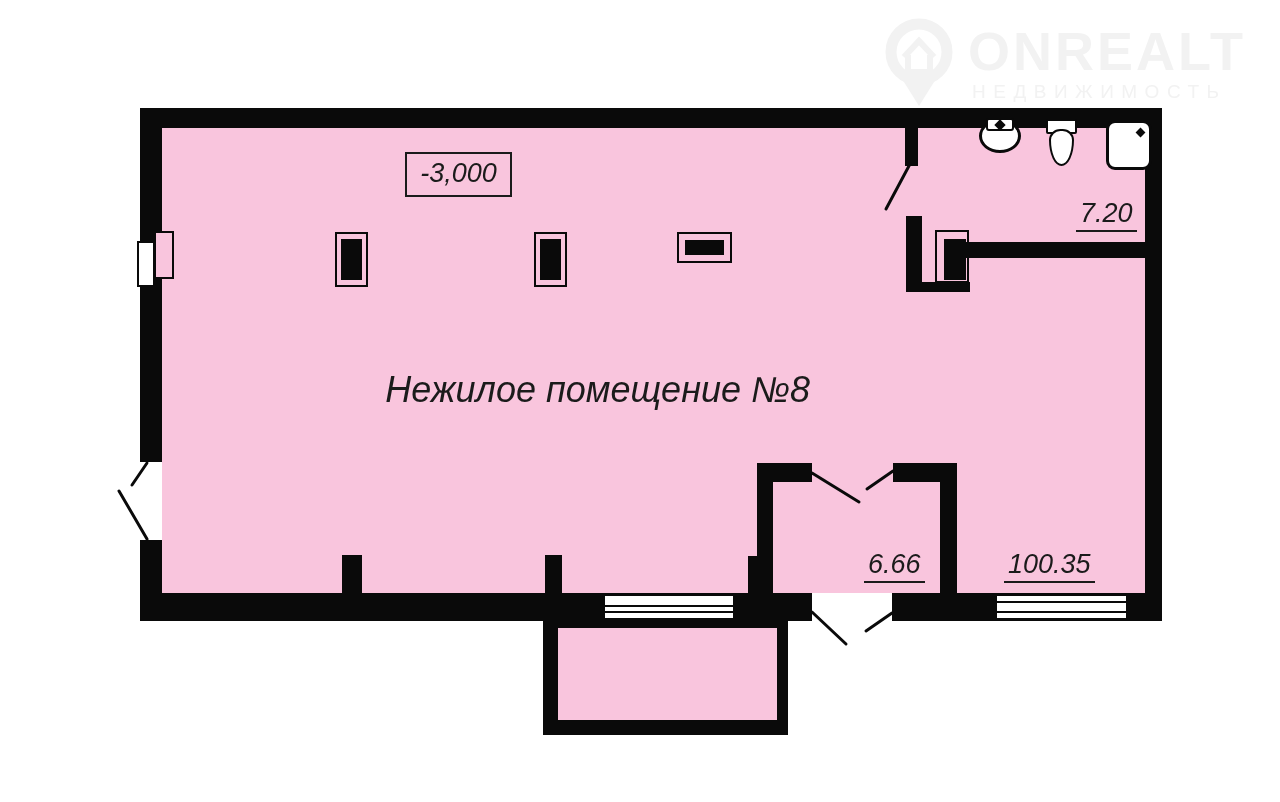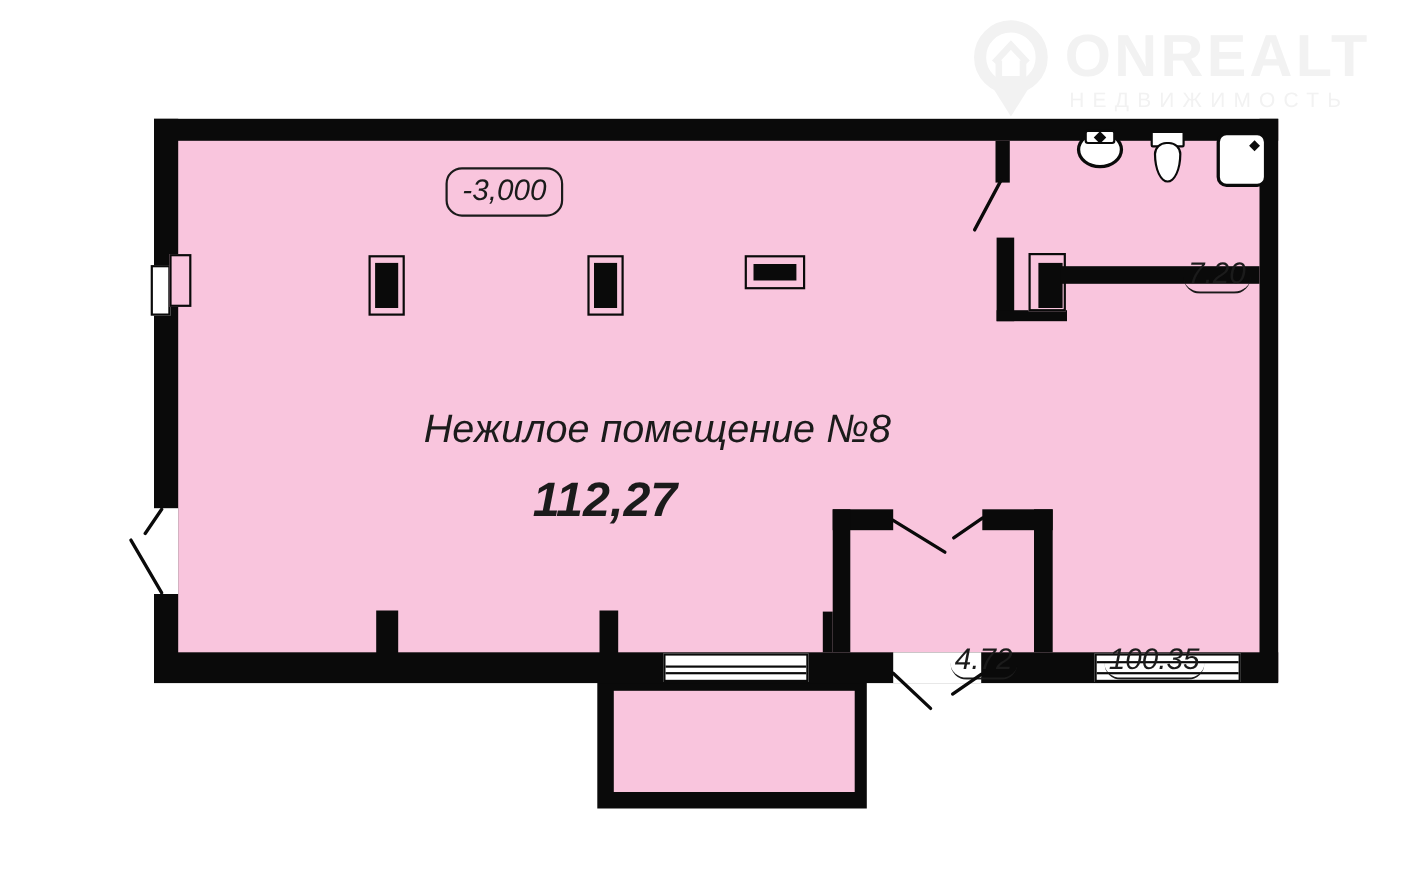--- a/index.html
+++ b/index.html
@@ -5,22 +5,22 @@
   html,body{margin:0;padding:0;background:#fff;}
   .stage{position:relative;width:1280px;height:802px;background:#fff;overflow:hidden;
          font-family:"Liberation Sans",sans-serif;}
   .abs{position:absolute;box-sizing:border-box;}
   .w{position:absolute;box-sizing:border-box;background:var(--wall-black,#0a0a0a);}
   .white{position:absolute;box-sizing:border-box;background:#fff;}
   .frame{position:absolute;box-sizing:border-box;background:var(--room-pink,#f9c5dd);
          border:2px solid var(--wall-black,#0a0a0a);}
   .fill{position:absolute;box-sizing:border-box;background:var(--wall-black,#0a0a0a);}
   .lbl{position:absolute;font-style:italic;color:var(--line-dark,#1b1b1b);
-       font-family:"Liberation Sans",sans-serif;white-space:nowrap;border-radius:15px;}
-  .underl{border-bottom:2px solid var(--line-dark,#1b1b1b);padding:0 4px 1px 4px;margin-top:35px;}
+       font-family:"Liberation Sans",sans-serif;white-space:nowrap;}
+  .underl{border-bottom:2px solid var(--line-dark,#1b1b1b);padding:0 4px 1px 4px;}
   .fixture{position:absolute;box-sizing:border-box;}
   .logo{position:absolute;left:875px;top:14px;width:375px;height:100px;color:var(--logo-gray,#f2f2f2);}
   .logo-brand{position:absolute;left:93px;top:10px;font-weight:bold;font-size:54px;
               letter-spacing:3px;line-height:54px;color:var(--logo-gray,#f2f2f2);}
   .logo-sub{position:absolute;left:97px;top:68px;font-size:19px;letter-spacing:7.5px;
             line-height:20px;color:var(--logo-gray,#f2f2f2);}
   svg{display:block;}
 </style>
 </head>
 <body>
@@ -102,25 +102,24 @@
   <div class="fixture" style="left:1106px;top:120px;width:46px;height:50px;">
     <div class="abs" style="left:0;top:0;width:46px;height:50px;background:#fff;border:3px solid var(--wall-black,#0a0a0a);border-radius:9px;"></div>
     <div class="abs" style="left:31px;top:9px;width:7px;height:7px;background:var(--wall-black,#0a0a0a);transform:rotate(45deg);"></div>
   </div>
 
   <div class="lbl" style="left:405px;top:152px;width:103px;height:41px;line-height:39px;text-align:center;
               font-size:27px;border:2px solid var(--line-dark,#1b1b1b);">-3,000</div>
 
   <div class="lbl" style="left:290px;top:369px;width:520px;text-align:right;font-size:36px;">Нежилое помещение №8</div>
 
-  <div class="lbl" style="left:390px;top:430px;width:320px;text-align:center;font-size:44px;font-weight:bold;">112,27</div>
 
   <div class="lbl underl" style="left:1076px;top:198px;font-size:27px;">7.20</div>
 
-  <div class="lbl underl" style="left:864px;top:549px;font-size:27px;">4.72</div>
+  <div class="lbl underl" style="left:864px;top:549px;font-size:27px;">6.66</div>
 
   <div class="lbl underl" style="left:1004px;top:549px;font-size:27px;">100.35</div>
 
   <svg class="abs" style="left:0;top:0;" width="1280" height="802" viewBox="0 0 1280 802">
     <g stroke="var(--wall-black,#0a0a0a)" stroke-width="3" stroke-linecap="round">
       <line x1="910" y1="164" x2="886" y2="209"></line>
       <line x1="147" y1="463" x2="132" y2="485"></line>
       <line x1="119" y1="491" x2="147" y2="539"></line>
       <line x1="812" y1="473" x2="859" y2="502"></line>
       <line x1="867" y1="489" x2="893" y2="471"></line>

